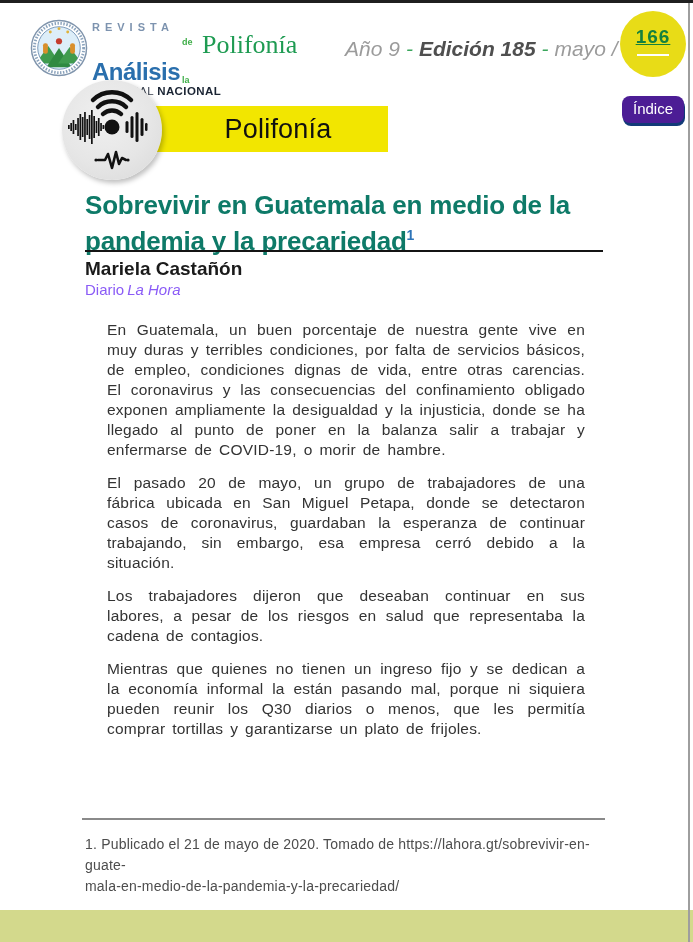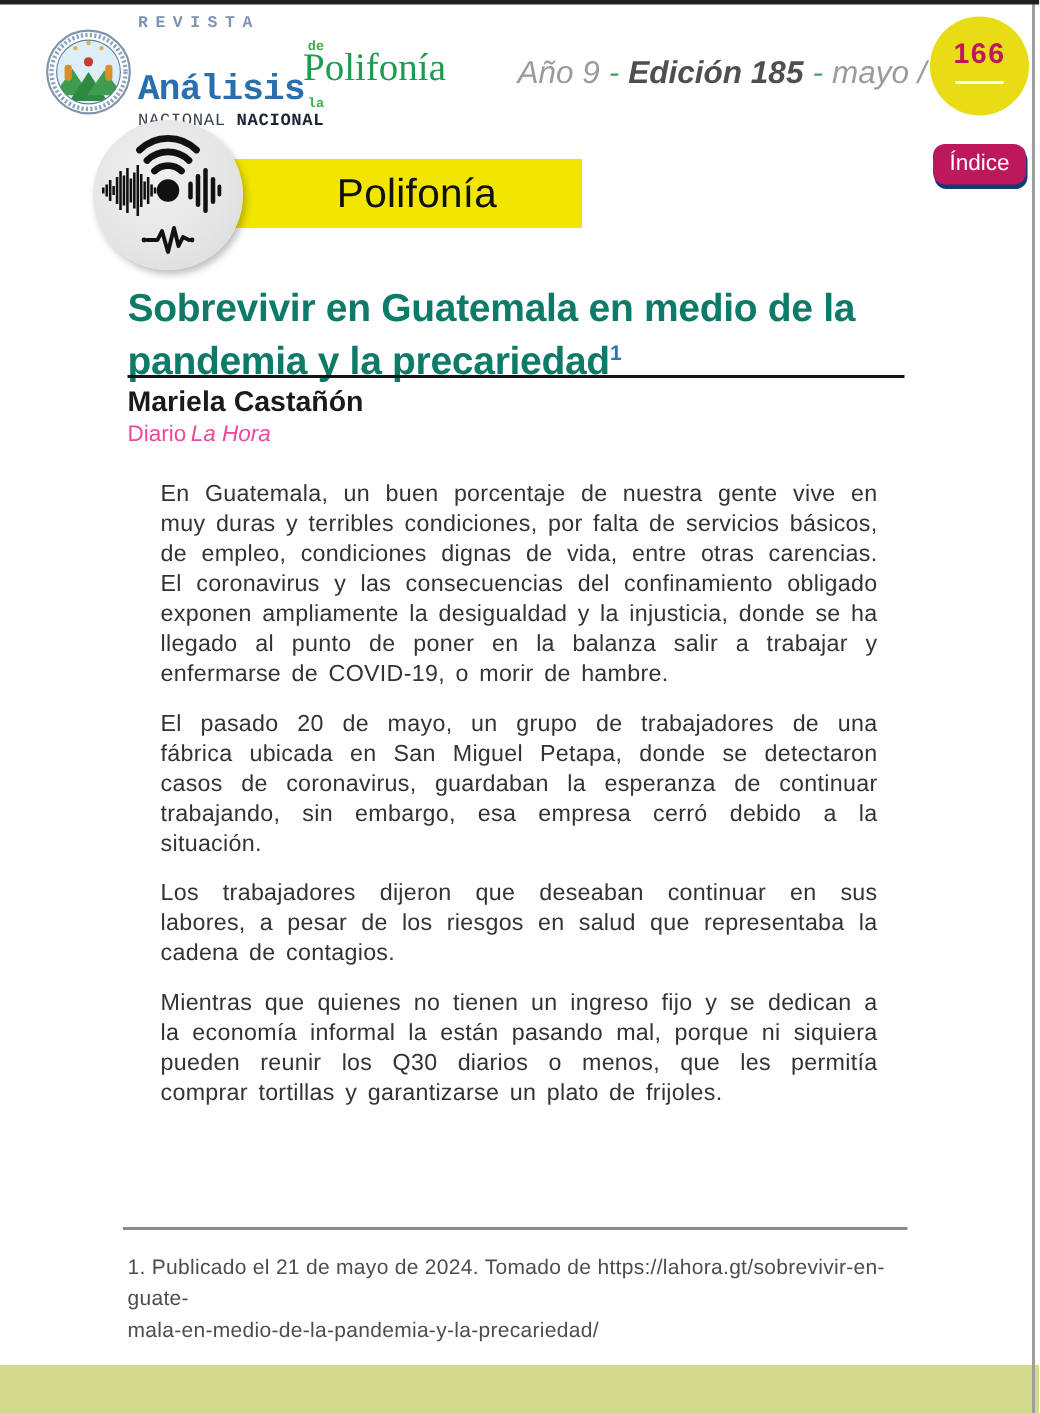--- a/index.html
+++ b/index.html
@@ -3,61 +3,61 @@
 <meta charset="utf-8">
 <style>
   html,body{margin:0;padding:0;background:#fff;}
   .page{position:relative;width:693px;height:942px;background:#ffffff;overflow:hidden;
         font-family:"Liberation Sans",sans-serif;}
   .top-edge{position:absolute;left:0;top:0;width:693px;height:3px;background:#1f1f1f;z-index:30;}
   .right-edge{position:absolute;left:688px;top:0;width:2px;height:942px;background:#9e9e9e;z-index:25;}
 
   
   .emblem{position:absolute;left:30px;top:19px;width:58px;height:58px;}
-  .wordmark{position:absolute;left:92px;top:10px;width:120px;font-family:Liberation Mono, monospace;}
+  .wordmark{position:absolute;left:92px;top:21px;width:120px;}
   .wm-revista{font-size:11px;letter-spacing:5px;color:#7d93af;font-weight:600;}
   .wm-analisis-row{display:flex;align-items:flex-end;margin-top:1px;}
   .wm-analisis{font-size:24px;font-weight:800;color:#2a6fad;letter-spacing:-0.5px;line-height:24px;}
   .wm-dela{display:flex;flex-direction:column;font-size:9px;font-weight:700;color:#3fae49;
            line-height:8px;margin-left:2px;margin-top:4px;gap:30px;}
   .wm-realidad{font-size:11.5px;color:#39404e;letter-spacing:0.4px;margin-top:1px;white-space:nowrap;}
   .wm-nacional{font-weight:800;color:#1a2433;}
 
   .section-title{position:absolute;left:202px;top:30px;font-family:"Liberation Serif",serif;
                  font-size:26px;color:#1e9b52;}
   .issue-line{position:absolute;left:345px;top:37px;font-size:21px;color:#9b9b9b;white-space:nowrap;font-style:italic;}
   .issue-line .iss-sep{color:#3aa65c;margin:0 6px;}
   .issue-line .iss-bold{color:#4f4f4f;font-weight:bold;}
 
   .page-badge{position:absolute;left:620px;top:11px;width:66px;height:66px;border-radius:50%;
               background:#e8dc17;z-index:26;display:flex;flex-direction:column;align-items:center;}
-  .badge-num{color:#be185d;font-weight:bold;font-size:19px;letter-spacing:1px;margin-top:15px;}
+  .badge-num{color:#15803d;font-weight:bold;font-size:19px;letter-spacing:1px;margin-top:15px;text-decoration:underline;}
   .badge-line{width:32px;height:2px;background:#ffffff;margin-top:6px;}
 
-  .index-btn{position:absolute;left:622px;top:96px;width:62px;height:27px;background:#be185d;
+  .index-btn{position:absolute;left:622px;top:96px;width:62px;height:27px;background:#4c1d95;
              color:#ffffff;font-family:"Liberation Sans",sans-serif;font-size:15px;border:none;
              border-radius:8px;box-shadow:1px 3px 0 0 #123a78;cursor:pointer;z-index:26;padding:0 0 2px 0;}
 
   
   .banner-strip{position:absolute;left:138px;top:106px;width:250px;height:46px;background:#f2e600;
                 display:flex;align-items:center;justify-content:center;padding-left:30px;
                 box-sizing:border-box;z-index:5;}
   .banner-strip span{font-size:27px;color:#101010;font-weight:500;letter-spacing:0.2px;}
   .audio-circle{position:absolute;left:62px;top:80px;width:100px;height:100px;border-radius:50%;
                 background:radial-gradient(circle at 42% 38%, #f0f0f0 0%, #e6e6e6 55%, #d8d8d8 100%);
                 box-shadow:2px 3px 5px rgba(0,0,0,0.25);z-index:6;}
   .audio-circle svg{width:100px;height:100px;}
 
   
   .article-title{position:absolute;left:85px;top:190px;width:520px;margin:0;font-weight:700;
                  font-size:26px;line-height:30px;color:#0e7a68;letter-spacing:-0.2px;}
   .article-title sup{color:#2e74b8;font-size:14px;}
   .title-rule{position:absolute;left:85px;top:250px;width:518px;height:2px;background:#141414;}
   .author{position:absolute;left:85px;top:258px;font-size:19px;font-weight:bold;color:#1a1a1a;}
-  .affiliation{position:absolute;left:85px;top:281px;font-size:15px;color:#ec4899;}
+  .affiliation{position:absolute;left:85px;top:281px;font-size:15px;color:#8b5cf6;}
   .affiliation em{margin-left:3px;}
 
   .body-col{position:absolute;left:107px;top:320px;width:478px;}
   .body-col p{margin:0 0 13px 0;font-size:15.5px;line-height:20px;color:#333333;
               text-align:justify;letter-spacing:0.2px;word-spacing:2.5px;}
 
   .foot-rule{position:absolute;left:82px;top:818px;width:523px;height:2px;background:#8a8a8a;}
   .footnote{position:absolute;left:85px;top:834px;width:540px;font-size:14px;line-height:21px;
             color:#4d4d4d;letter-spacing:0.2px;}
 
@@ -172,18 +172,18 @@
 
   <div class="body-col">
     <p>En Guatemala, un buen porcentaje de nuestra gente vive en muy duras y terribles condiciones, por falta de servicios básicos, de empleo, condiciones dignas de vida, entre otras carencias. El coronavirus y las consecuencias del confinamiento obligado exponen ampliamente la desigualdad y la injusticia, donde se ha llegado al punto de poner en la balanza salir a trabajar y enfermarse de COVID-19, o morir de hambre.</p>
     <p>El pasado 20 de mayo, un grupo de trabajadores de una fábrica ubicada en San Miguel Petapa, donde se detectaron casos de coronavirus, guardaban la esperanza de continuar trabajando, sin embargo, esa empresa cerró debido a la situación.</p>
     <p>Los trabajadores dijeron que deseaban continuar en sus labores, a pesar de los riesgos en salud que representaba la cadena de contagios.</p>
     <p>Mientras que quienes no tienen un ingreso fijo y se dedican a la economía informal la están pasando mal, porque ni siquiera pueden reunir los Q30 diarios o menos, que les permitía comprar tortillas y garantizarse un plato de frijoles.</p>
   </div>
 
   <div class="foot-rule"></div>
   <div class="footnote">
-    <div>1. Publicado el 21 de mayo de 2024. Tomado de https://lahora.gt/sobrevivir-en-guate-</div>
+    <div>1. Publicado el 21 de mayo de 2020. Tomado de https://lahora.gt/sobrevivir-en-guate-</div>
     <div>mala-en-medio-de-la-pandemia-y-la-precariedad/</div>
   </div>
 
   <footer class="bottom-bar"></footer>
 </div>
 
 </body></html>

